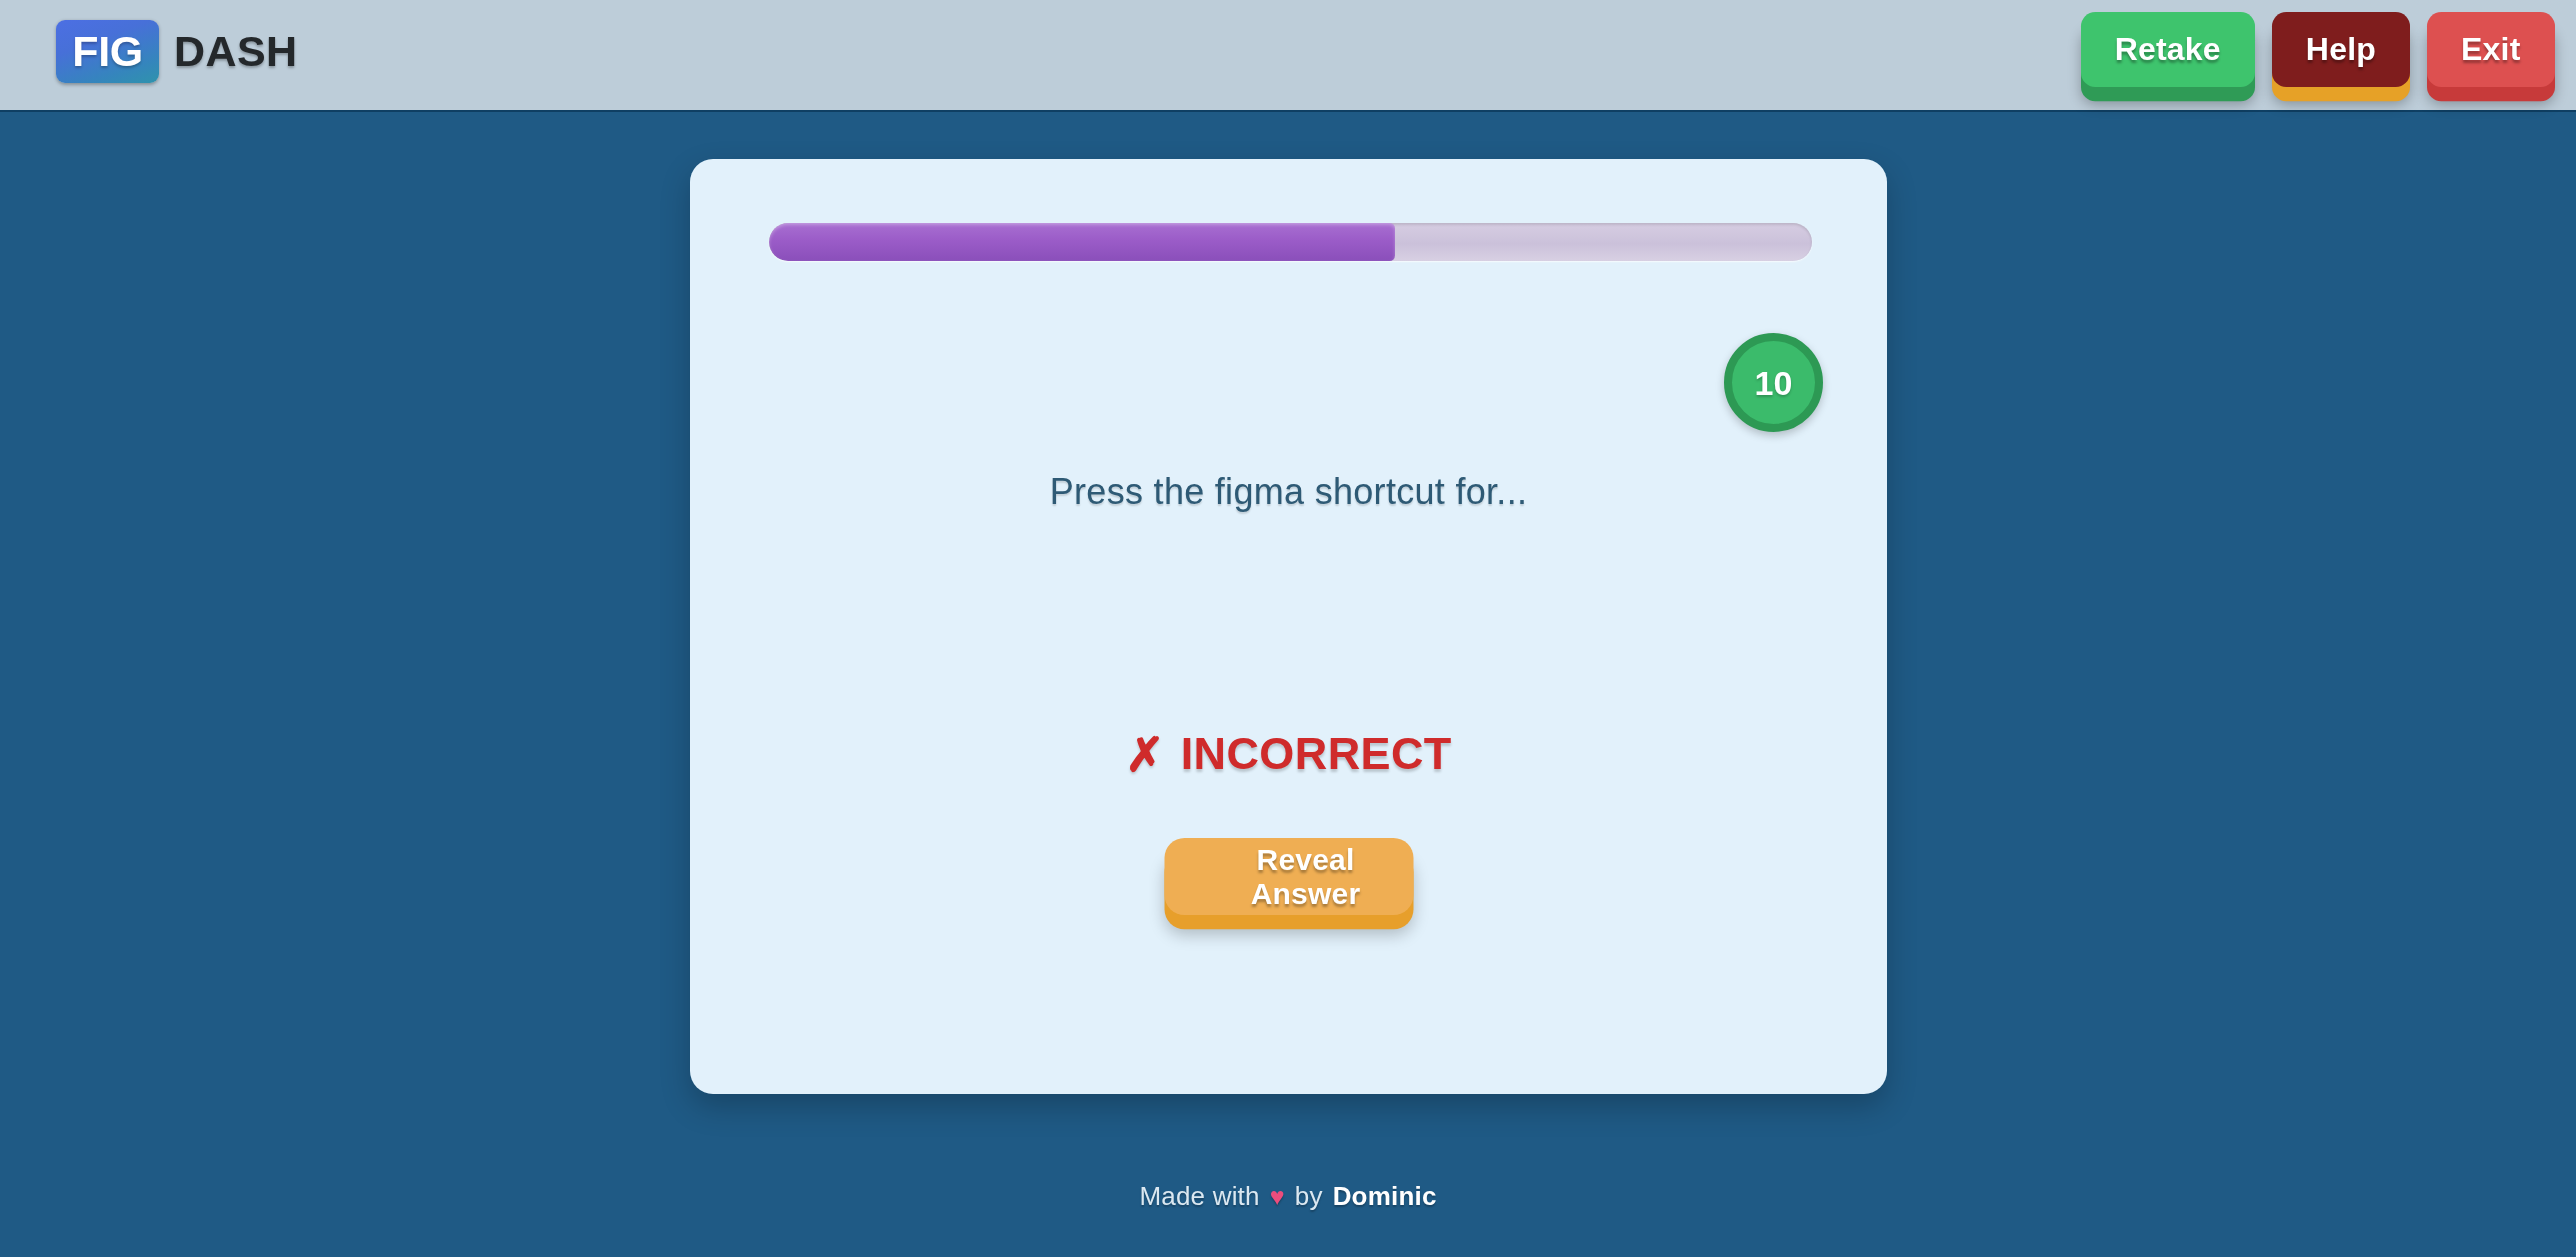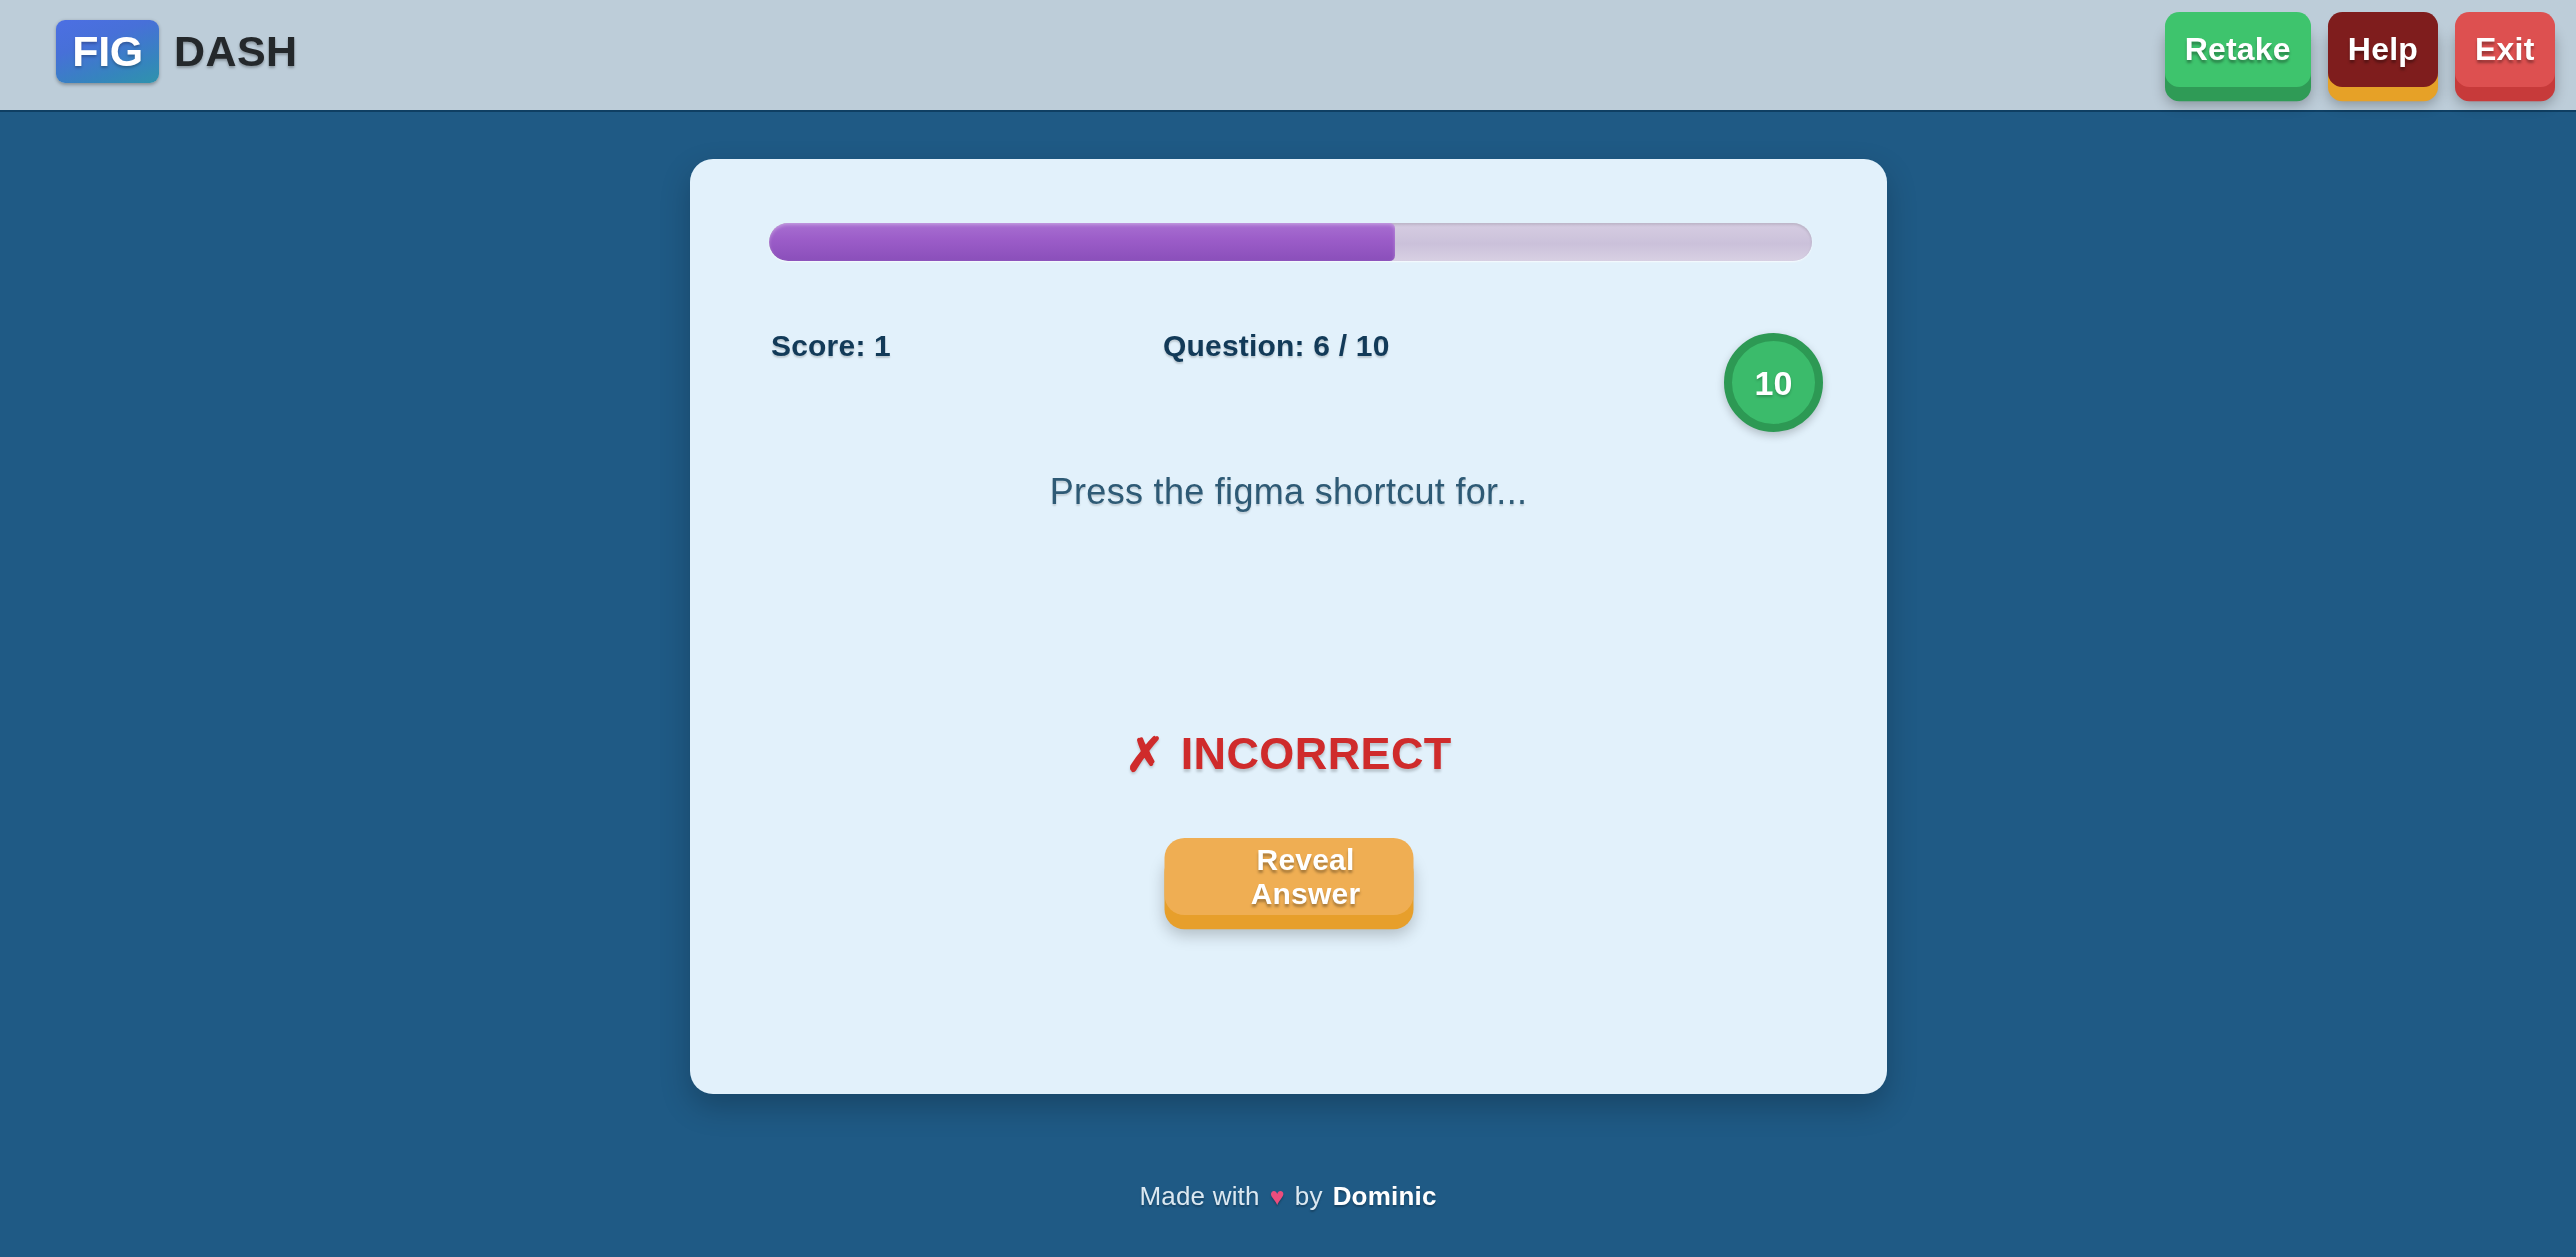--- a/index.html
+++ b/index.html
@@ -73,21 +73,21 @@
     display: flex;
     align-items: flex-start;
     gap: 17px;
   }
   .hdr-btn {
     position: relative;
     border: none;
     outline: none;
     cursor: pointer;
     height: 75px;
-    padding: 0 20px;
+    padding: 0 34px;
     border-radius: 14.3px;
     font-family: "Liberation Sans", sans-serif;
     font-size: 32px;
     font-weight: bold;
     color: #ffffff;
     text-shadow: 0 2.7px 2.7px rgba(0,0,0,0.32);
     letter-spacing: 0.2px;
     box-sizing: border-box;
     display: flex;
     align-items: center;
@@ -301,24 +301,20 @@
     </div>
 
   </div>
 
   <div id="quiz-card">
 
     <div id="progress-track">
       <div id="progress-fill" style="width: 60%;"></div>
     </div>
 
-    <div id="stats-row">
-      <span id="stat-score" class="stat-text">Score: 1</span>
-      <span id="stat-question" class="stat-text">Question: 6 / 10</span>
-    </div>
 
     <div id="timer-badge">
       <span id="timer-value">10</span>
     </div>
 
     <div id="prompt-text">Press the figma shortcut for...</div>
 
 
     <div id="verdict-row">
       <span id="verdict-icon">✗</span>

